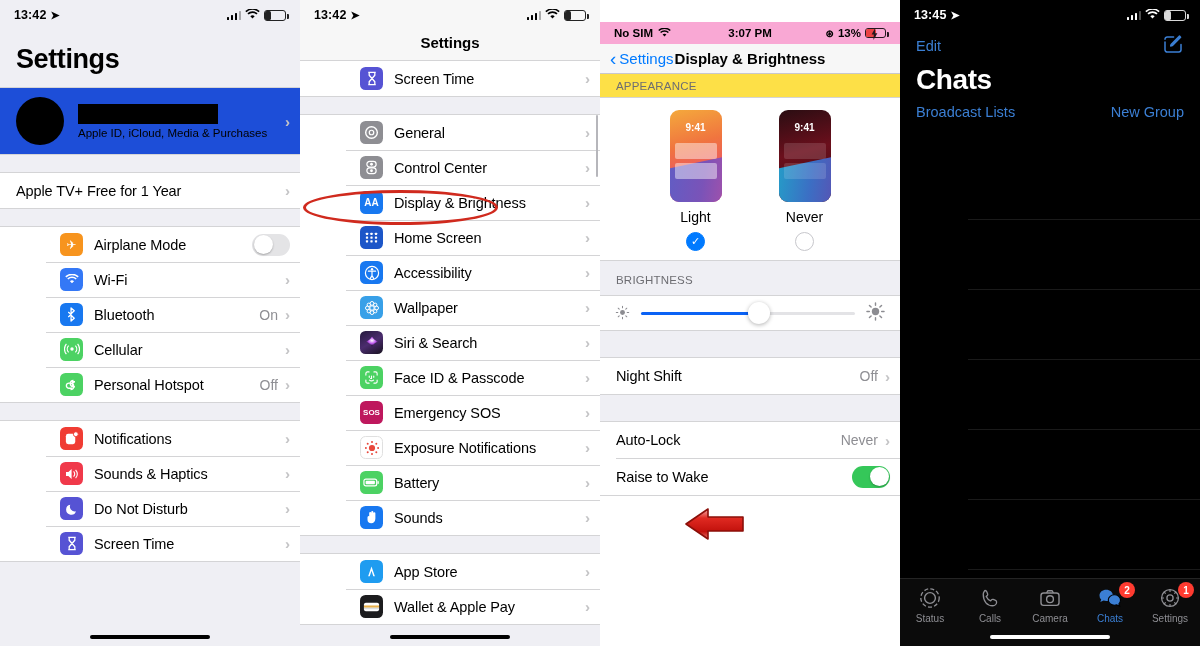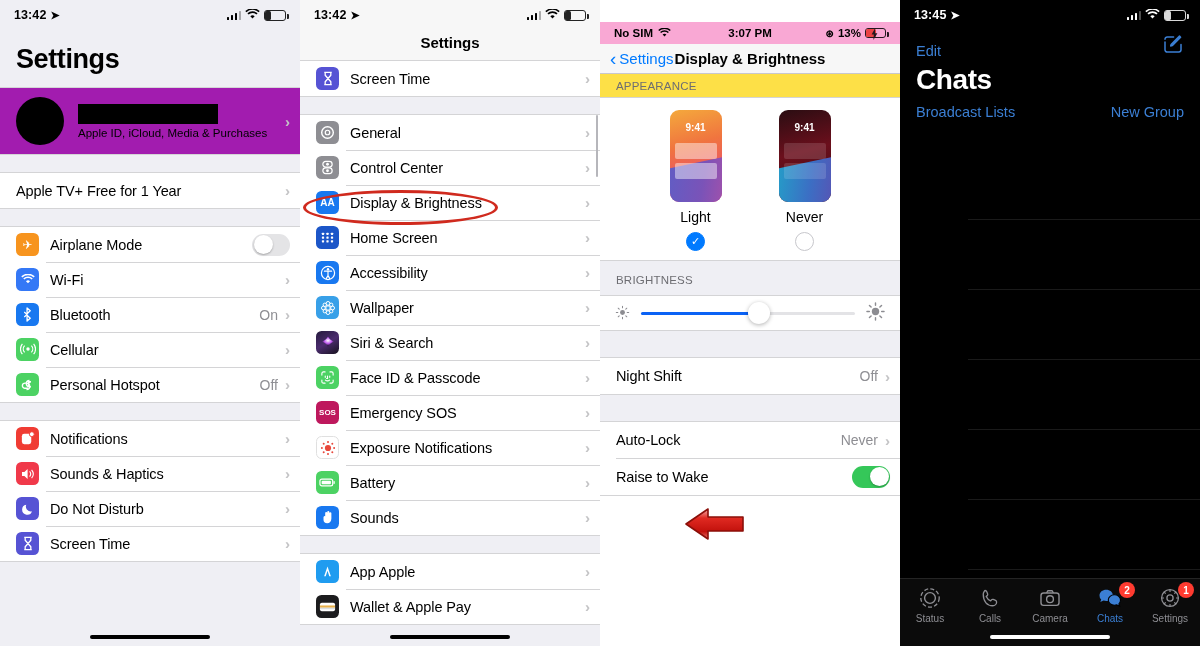--- a/index.html
+++ b/index.html
@@ -52,28 +52,28 @@
     background: #fff;
   }
   .row + .row::before {
     content:''; position: absolute; left: 46px; right: 0; top: 0;
     height: .5px; background: #d4d4d6;
   }
   .row.noicon + .row.noicon::before { left: 16px; }
   .ic {
     width: 23px; height: 23px; border-radius: 5.5px; flex: none;
     margin-right: 11px; display: flex; align-items: center; justify-content: center;
-    color: #fff; font-size: 12px; line-height: 1; overflow: hidden;
+    color: #fff; font-size: 12px; line-height: 1; overflow: hidden; margin-left: 44px;
   }
   .row-label { font-size: 14.5px; letter-spacing: -.1px; }
   .row-right { margin-left: auto; display: flex; align-items: center; gap: 7px; }
   .row-value { font-size: 14px; color: #8e8e93; }
   .chev { color: #c4c4c6; font-size: 15px; font-weight: 600; line-height: 1; }
 
-  .acct-row { display: flex; align-items: center; height: 66px; padding: 0 10px 0 16px; background: #a21caf; }
+  .acct-row { display: flex; align-items: center; height: 66px; padding: 0 10px 0 16px; background: #1d4ed8; }
   .avatar { width: 48px; height: 48px; border-radius: 50%; background: #000; flex: none; }
   .acct-txt { margin-left: 14px; }
   .redact { width: 140px; height: 20px; background: #000; }
   .acct-sub { font-size: 11.5px; margin-top: 3px; color: #000; }
 
   .toggle { width: 38px; height: 22px; border-radius: 11px; background: #e4e4e6; position: relative; flex: none; }
   .toggle > b { position: absolute; top: 1.5px; left: 1.5px; width: 19px; height: 19px; border-radius: 50%;
                 background: #fff; box-shadow: 0 1px 2px rgba(0,0,0,.28); }
   .toggle.on { background: #35c759; }
   .toggle.on > b { left: auto; right: 1.5px; }
@@ -130,21 +130,21 @@
   .sun { color: #8c8c91; font-size: 14px; line-height: 1; flex: none; }
   .sun.big { font-size: 18px; }
   .track { flex: 1; height: 3px; border-radius: 2px; background: #e3e3e6; position: relative; }
   .track > i { position: absolute; left: 0; top: 0; bottom: 0; background: #0a62f5; border-radius: 2px; }
   .track > b { position: absolute; top: 50%; width: 22px; height: 22px; margin-top: -11px; margin-left: -11px;
                border-radius: 50%; background: #fff; box-shadow: 0 1px 4px rgba(0,0,0,.3); }
 
   
   .wa { background: #000; color: #fff; height: 646px; position: relative; }
   .wa .statusbar { color: #fff; }
-  .wa-editrow { display: flex; align-items: flex-end; justify-content: space-between; padding: 3px 16px 1px; }
+  .wa-editrow { display: flex; align-items: center; justify-content: space-between; padding: 3px 16px 1px; }
   .wa-link { color: #3b7fd4; font-size: 14.5px; }
   .wa-compose { color: #3b7fd4; }
   .wa-title { font-size: 28px; font-weight: bold; padding: 4px 16px 6px; letter-spacing: -.4px; }
   .wa-subrow { display: flex; align-items: center; justify-content: space-between; padding: 2px 16px 10px; }
   .wa-list { position: absolute; top: 150px; left: 0; right: 0; bottom: 76px; }
   .wa-chatrow { height: 70px; margin-left: 68px; border-bottom: .5px solid #1a1a1a; }
   .wa-tabbar { position: absolute; left: 0; right: 0; bottom: 0; height: 68px;
                background: #0b0b0b; border-top: .5px solid #242424;
                display: flex; align-items: flex-start; padding-top: 7px; }
   .wa-tab { flex: 1; display: flex; flex-direction: column; align-items: center; gap: 3px;
@@ -545,21 +545,21 @@
 
     <div class="gap"></div>
 
     <div class="group">
       <div class="row">
         <span class="ic" style="background:#1f9cf0">
           <svg width="15" height="15" viewBox="0 0 16 16">
               <path d="M8 2.6 11.6 13H9.9L8 7.1 6.1 13H4.4z" fill="#fff"></path>
             </svg>
         </span>
-        <span class="row-label">App Apple</span>
+        <span class="row-label">App Store</span>
         <div class="row-right">
             <span class="chev">›</span>
           </div>
       </div>
       <div class="row">
         <span class="ic" style="background:#1c1c1e">
           <svg width="17" height="13" viewBox="0 0 18 13">
               <rect x="1" y="2.5" width="16" height="9" rx="2" fill="#fff"></rect>
               <rect x="1" y="5.4" width="16" height="2.4" fill="#e8b04a"></rect>
               <rect x="1" y="7.8" width="16" height="1.6" fill="#d9dde0"></rect>

